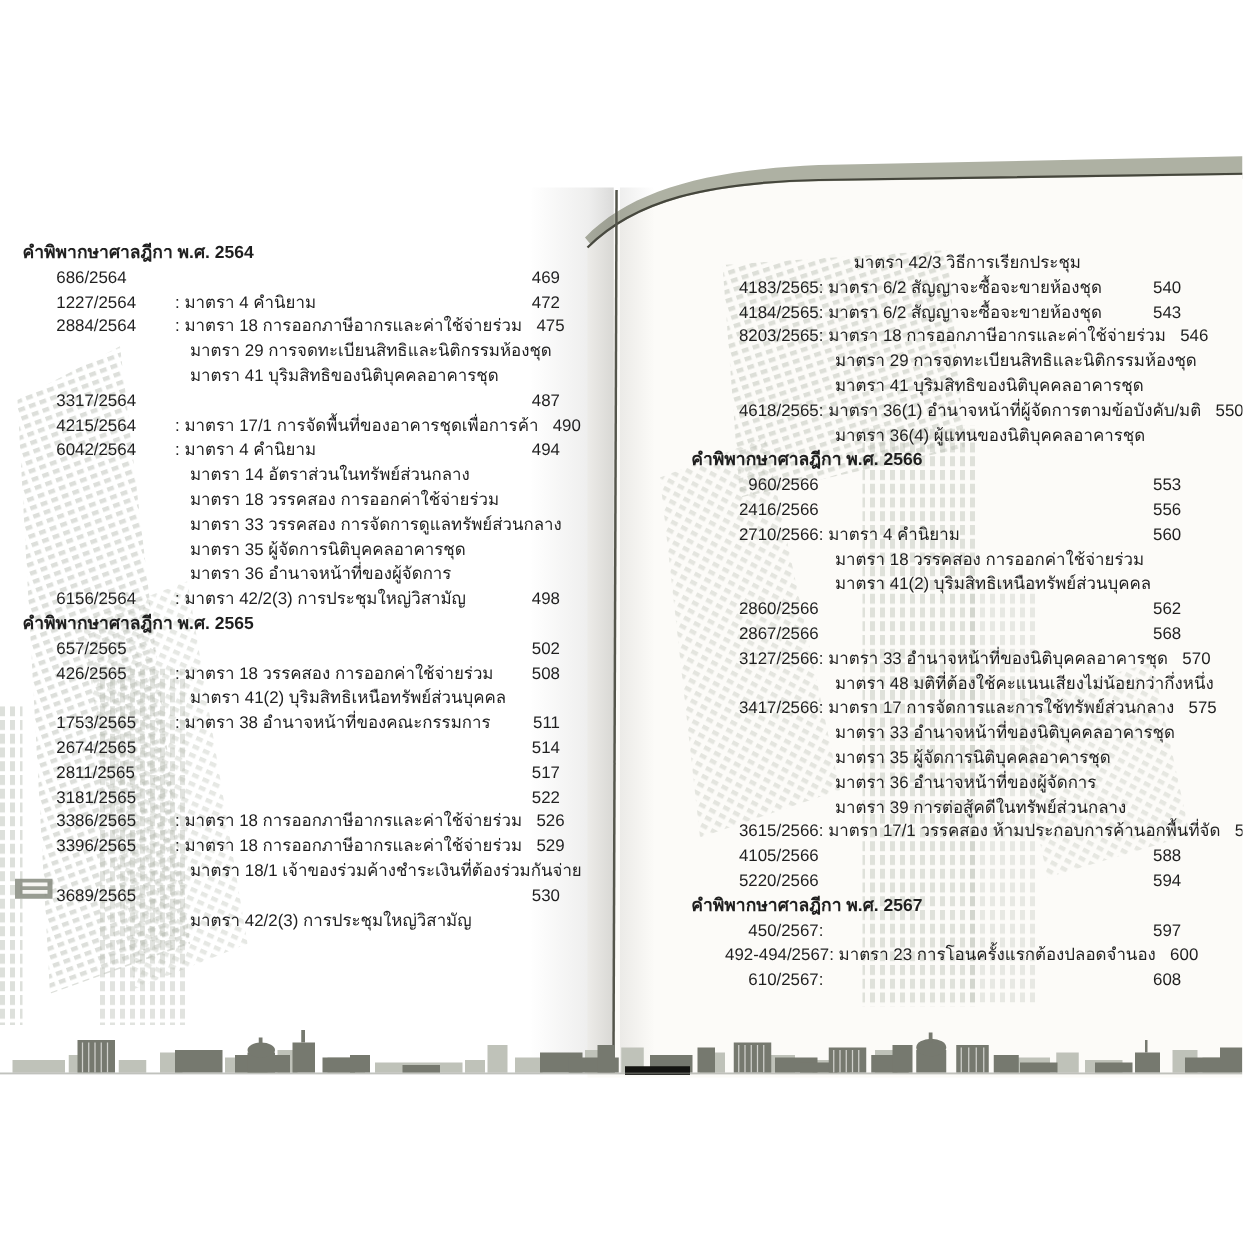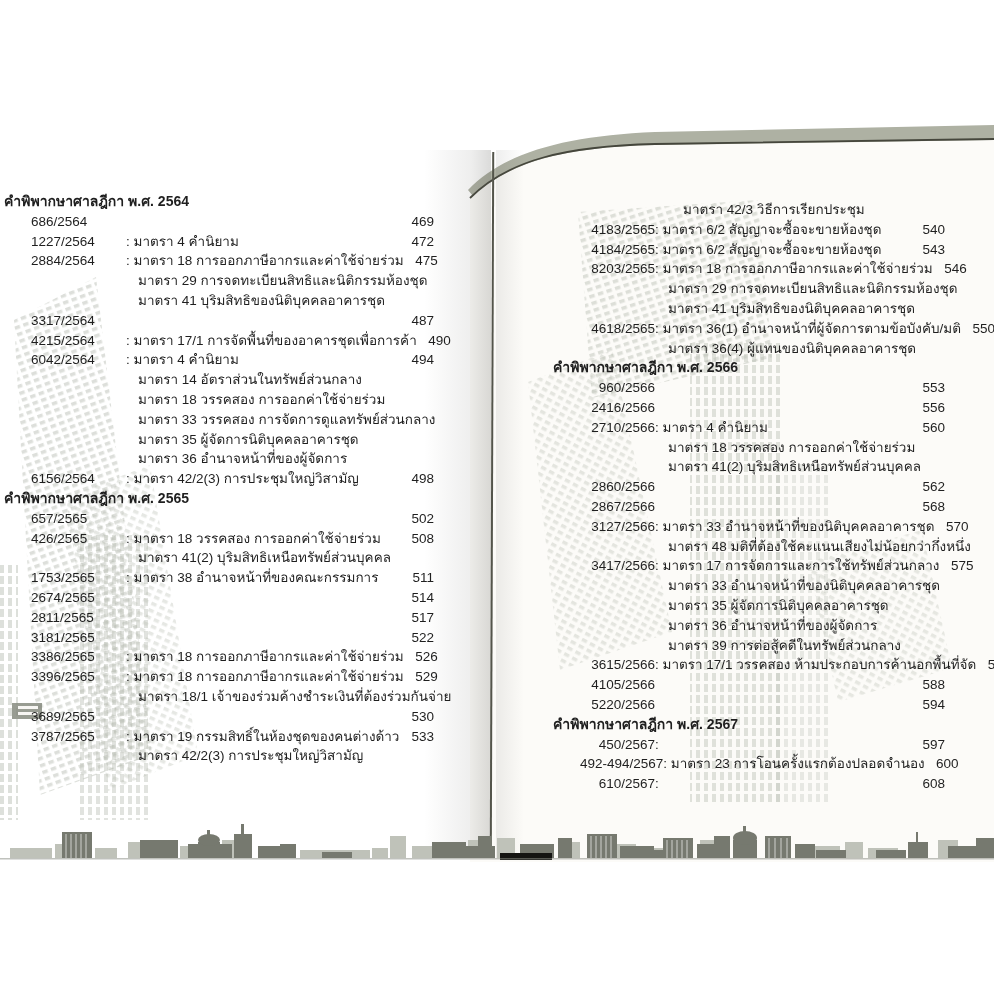--- a/index.html
+++ b/index.html
@@ -24,21 +24,21 @@
     position:absolute;left:496px;top:150px;width:28px;height:708px;
     background:linear-gradient(to right, rgba(90,90,85,0.10) 0%, rgba(90,90,85,0) 100%);
   }
   .spine{
     position:absolute;left:491px;top:152px;width:2px;height:704px;
     background:#54554b;transform:rotate(0.2deg);
   }
 
   
   .page-content{position:absolute;font-size:13.5px;line-height:19.8px;}
-  .left-content{left:4px;top:192px;width:430px;}
+  .left-content{left:18px;top:192px;width:430px;}
   .right-content{left:553px;top:200px;width:392px;}
 
   .section-header{font-weight:bold;font-size:14px;white-space:nowrap;}
   .entry-row{display:flex;align-items:baseline;white-space:nowrap;}
   .case-no{flex:none;margin-left:27px;}
   .left-content .case-no{min-width:95px;}
   .right-content .case-no{min-width:75px;text-align:right;}
   .desc{flex:1;overflow:visible;}
   .pageno{flex:none;min-width:34px;text-align:right;}
   .sub-line{white-space:nowrap;}
@@ -263,28 +263,20 @@
 
   <div class="entry">
     <div class="entry-row">
       <span class="case-no">3689/2565</span>
       <span class="desc"></span>
       <span class="pageno">530</span>
     </div>
 
   </div>
 
-  <div class="entry">
-    <div class="entry-row">
-      <span class="case-no">3787/2565</span>
-      <span class="desc">: มาตรา 19 กรรมสิทธิ์ในห้องชุดของคนต่างด้าว</span>
-      <span class="pageno">533</span>
-    </div>
-
-  </div>
 
   <div class="entry">
     <div class="sub-lines">
               <div class="sub-line">มาตรา 42/2(3) การประชุมใหญ่วิสามัญ</div>
             </div>
   </div>
 </div>
   </div>
 </div>
 

